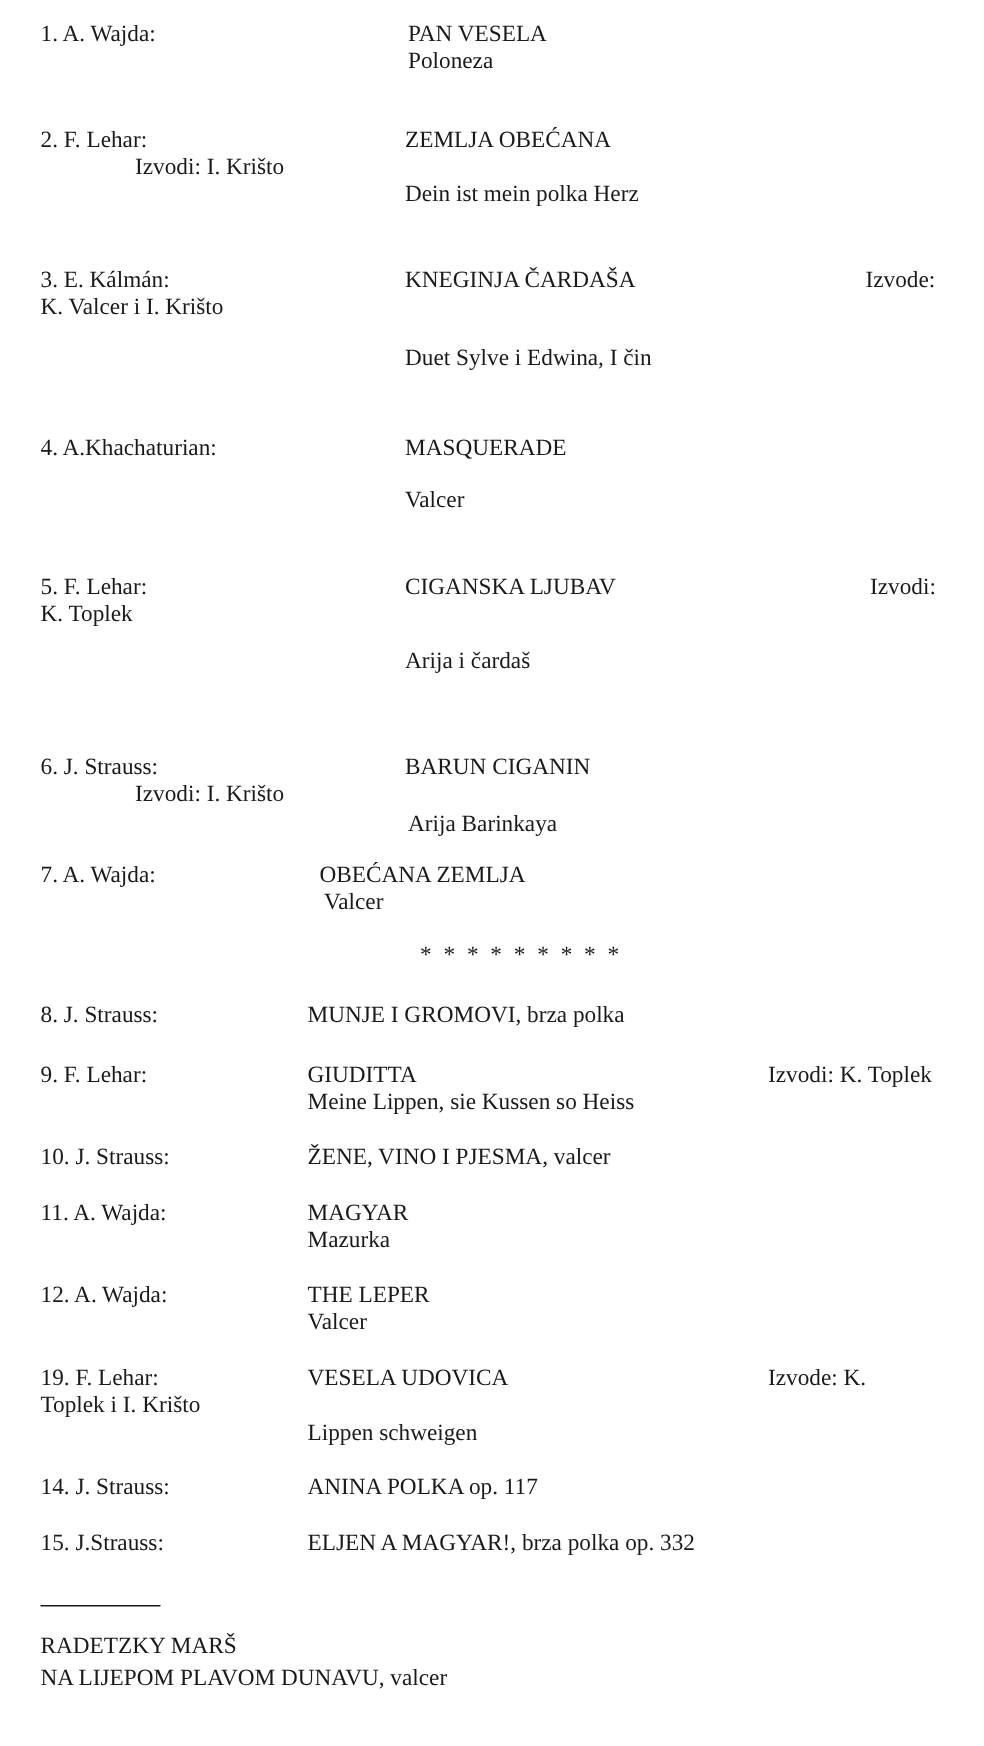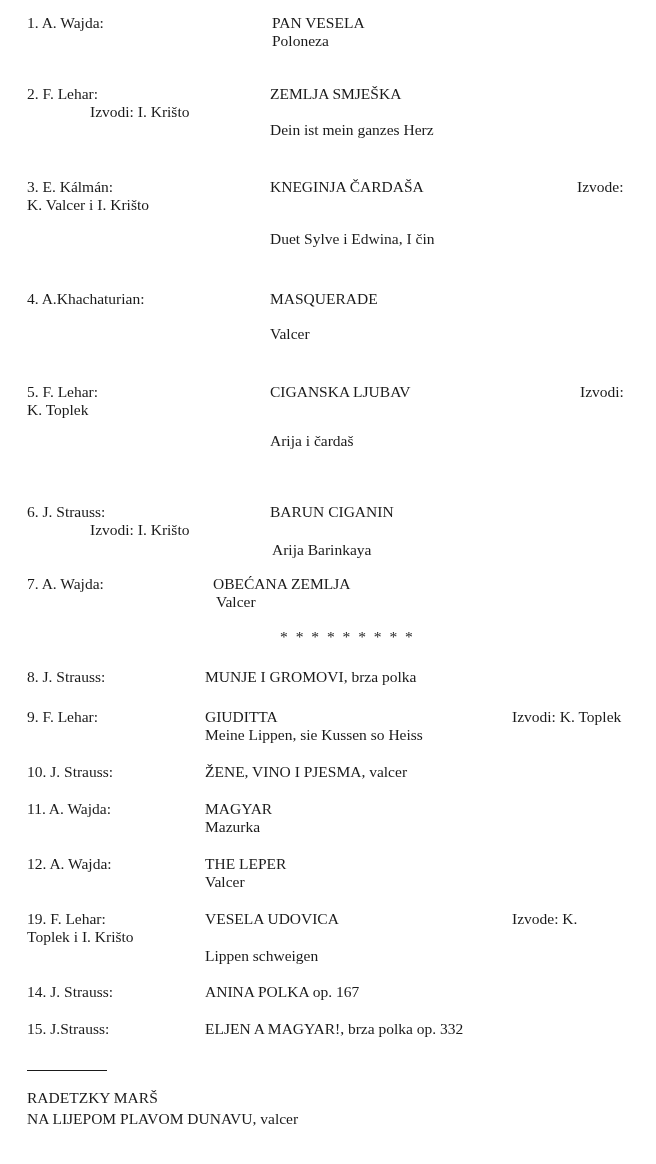--- a/index.html
+++ b/index.html
@@ -24,22 +24,22 @@
 
   <div>
     <span class="t" style="left:27px;top:14px">1. A. Wajda:</span>
     <span class="t" style="left:272px;top:14px">PAN VESELA</span>
     <span class="t" style="left:272px;top:32px">Poloneza</span>
   </div>
 
   <div>
     <span class="t" style="left:27px;top:85px">2. F. Lehar:</span>
     <span class="t" style="left:90px;top:103px">Izvodi: I. Krišto</span>
-    <span class="t" style="left:270px;top:85px">ZEMLJA SMJEŠKA</span>
-    <span class="t" style="left:270px;top:121px">Dein ist mein ganzes Herz</span>
+    <span class="t" style="left:270px;top:85px">ZEMLJA OBEĆANA</span>
+    <span class="t" style="left:270px;top:121px">Dein ist mein polka Herz</span>
   </div>
 
   <div>
     <span class="t" style="left:27px;top:178px">3. E. Kálmán:</span>
     <span class="t" style="left:27px;top:196px">K. Valcer i I. Krišto</span>
     <span class="t" style="left:270px;top:178px">KNEGINJA ČARDAŠA</span>
     <span class="t" style="left:577px;top:178px">Izvode:</span>
     <span class="t" style="left:270px;top:230px">Duet Sylve i Edwina, I čin</span>
   </div>
 
@@ -104,21 +104,21 @@
   <div>
     <span class="t" style="left:27px;top:910px">19. F. Lehar:</span>
     <span class="t" style="left:27px;top:928px">Toplek i I. Krišto</span>
     <span class="t" style="left:205px;top:910px">VESELA UDOVICA</span>
     <span class="t" style="left:512px;top:910px">Izvode: K.</span>
     <span class="t" style="left:205px;top:947px">Lippen schweigen</span>
   </div>
 
   <div>
     <span class="t" style="left:27px;top:983px">14. J. Strauss:</span>
-    <span class="t" style="left:205px;top:983px">ANINA POLKA op. 167</span>
+    <span class="t" style="left:205px;top:983px">ANINA POLKA op. 117</span>
   </div>
 
   <div>
     <span class="t" style="left:27px;top:1020px">15. J.Strauss:</span>
     <span class="t" style="left:205px;top:1020px">ELJEN A MAGYAR!, brza polka op. 332</span>
   </div>
 
   <div class="rule" style="left:27px;top:1070px;width:80px"></div>
 
   <div>

